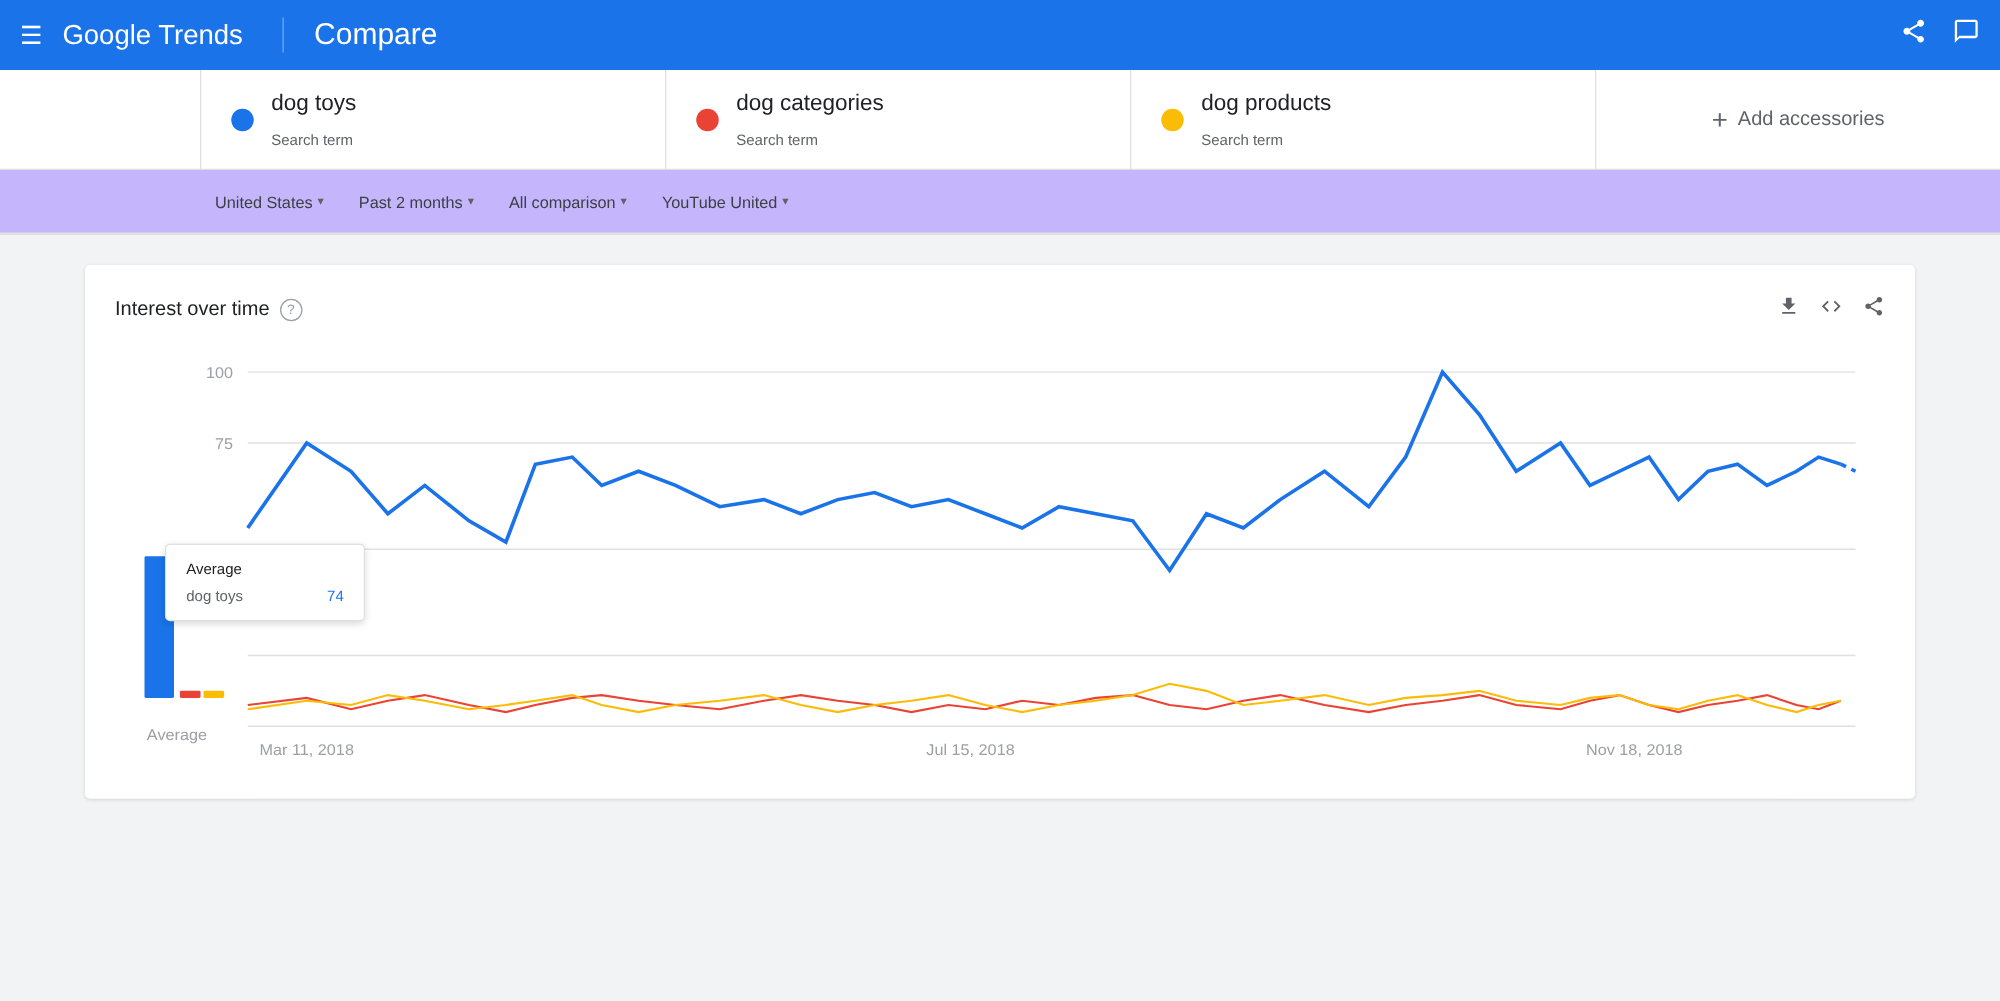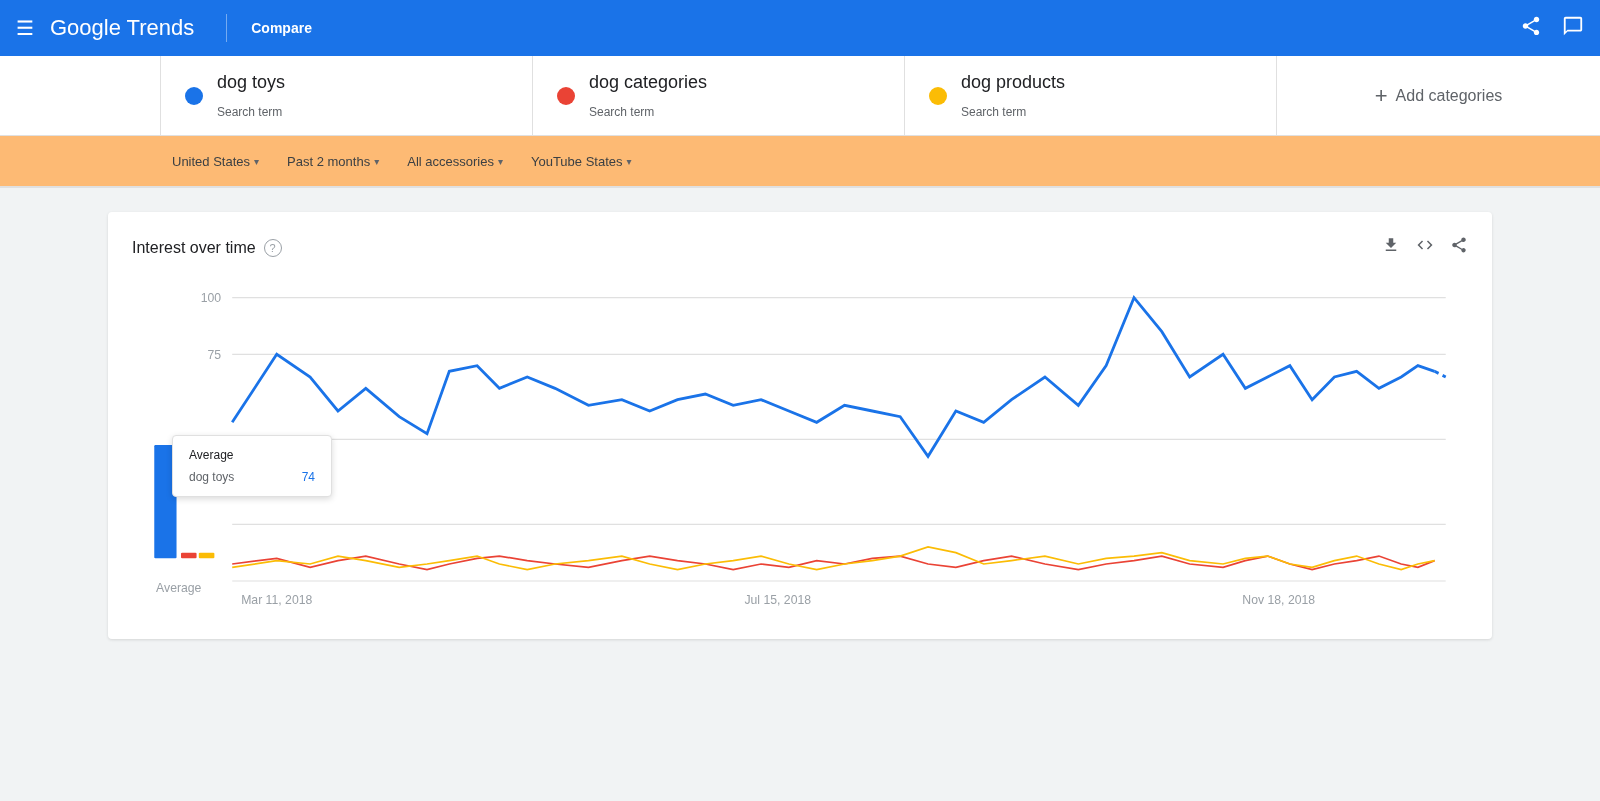--- a/index.html
+++ b/index.html
@@ -10,21 +10,21 @@
       background: #1a73e8;
       height: 56px;
       display: flex;
       align-items: center;
       padding: 0 16px;
       gap: 16px;
     }
     .header-menu-icon { color: white; font-size: 20px; cursor: pointer; }
     .header-logo { color: white; font-size: 22px; font-weight: 400; margin-right: 8px; }
     .header-divider { width: 1px; height: 28px; background: rgba(255,255,255,0.4); margin: 0 8px; }
-    .header-compare { color: white; font-size: 14px; font-weight: 700; }
+    .header-compare { color: white; font-size: 24px; font-weight: 400; }
     .header-actions { margin-left: auto; display: flex; gap: 20px; align-items: center; }
     .header-icon { color: white; font-size: 20px; cursor: pointer; }
 
     
     .search-terms-bar {
       background: white;
       display: flex;
       border-bottom: 1px solid #e0e0e0;
       min-height: 80px;
     }
@@ -61,21 +61,21 @@
       justify-content: center;
       gap: 8px;
       cursor: pointer;
       color: #5f6368;
       font-size: 16px;
     }
     .add-icon { font-size: 22px; color: #5f6368; }
 
     
     .filters-bar {
-      background: #fdba74;
+      background: #c4b5fd;
       display: flex;
       align-items: center;
       padding: 0 160px;
       height: 52px;
       gap: 4px;
       border-bottom: 2px solid #e0e0e0;
     }
     .filter-btn {
       display: flex;
       align-items: center;
@@ -85,21 +85,21 @@
       background: none;
       cursor: pointer;
       font-size: 13px;
       color: #3c4043;
       border-radius: 4px;
     }
     .filter-chevron { font-size: 10px; color: #5f6368; }
 
     
     .main-content {
-      padding: 24px 108px;
+      padding: 24px 68px;
     }
 
     
     .card {
       background: white;
       border-radius: 4px;
       box-shadow: 0 1px 3px rgba(0,0,0,0.12);
       padding: 24px;
     }
     .card-header {
@@ -222,39 +222,39 @@
   </div>
   <div class="search-term-item">
     <div class="search-term-dot" style="background:#fbbc05;"></div>
     <div class="search-term-text">
       <div class="term-name">dog products</div>
       <div class="term-type">Search term</div>
     </div>
   </div>
   <div class="add-comparison">
     <span class="add-icon">+</span>
-    <span>Add categories</span>
+    <span>Add accessories</span>
   </div>
 </div>
 
 <div class="filters-bar">
   <button class="filter-btn">
     <span>United States</span>
     <span class="filter-chevron">▾</span>
   </button>
   <button class="filter-btn">
     <span>Past 2 months</span>
     <span class="filter-chevron">▾</span>
   </button>
   <button class="filter-btn">
-    <span>All accessories</span>
+    <span>All comparison</span>
     <span class="filter-chevron">▾</span>
   </button>
   <button class="filter-btn">
-    <span>YouTube States</span>
+    <span>YouTube United</span>
     <span class="filter-chevron">▾</span>
   </button>
 </div>
 
 <div class="main-content">
   <div class="card">
     <div class="card-header">
       <div class="card-title-row">
         <span class="card-title">Interest over time</span>
         <div class="help-icon">?</div>

